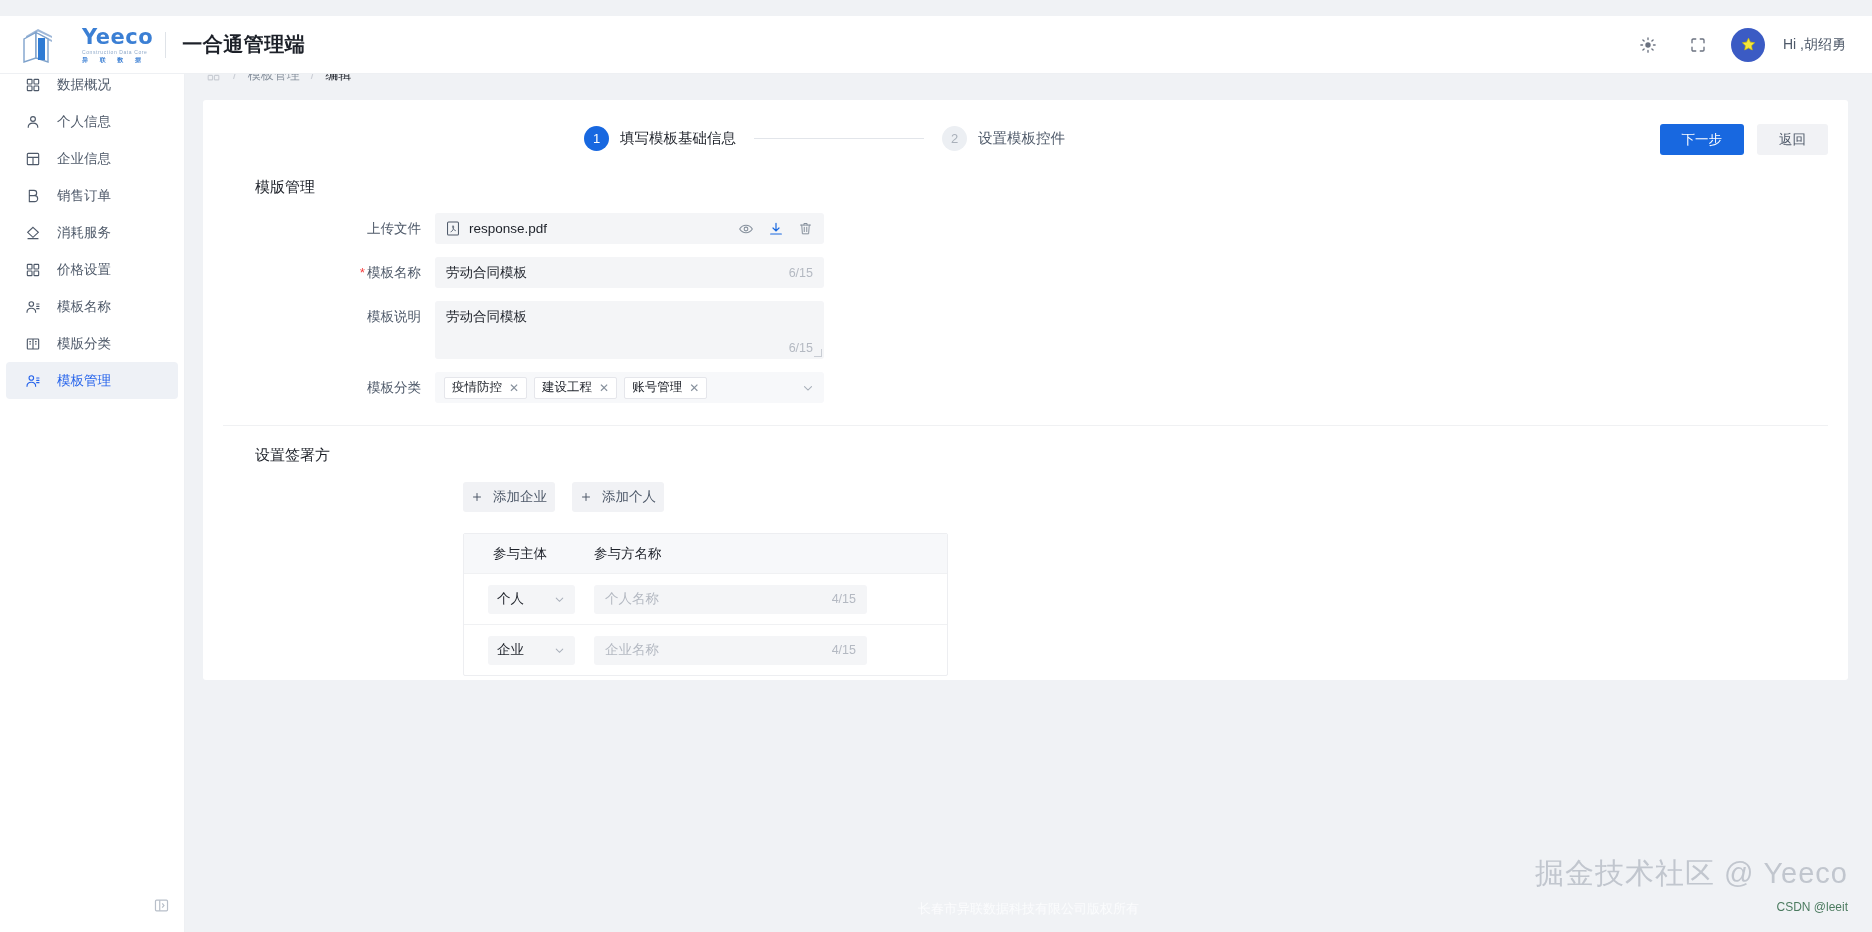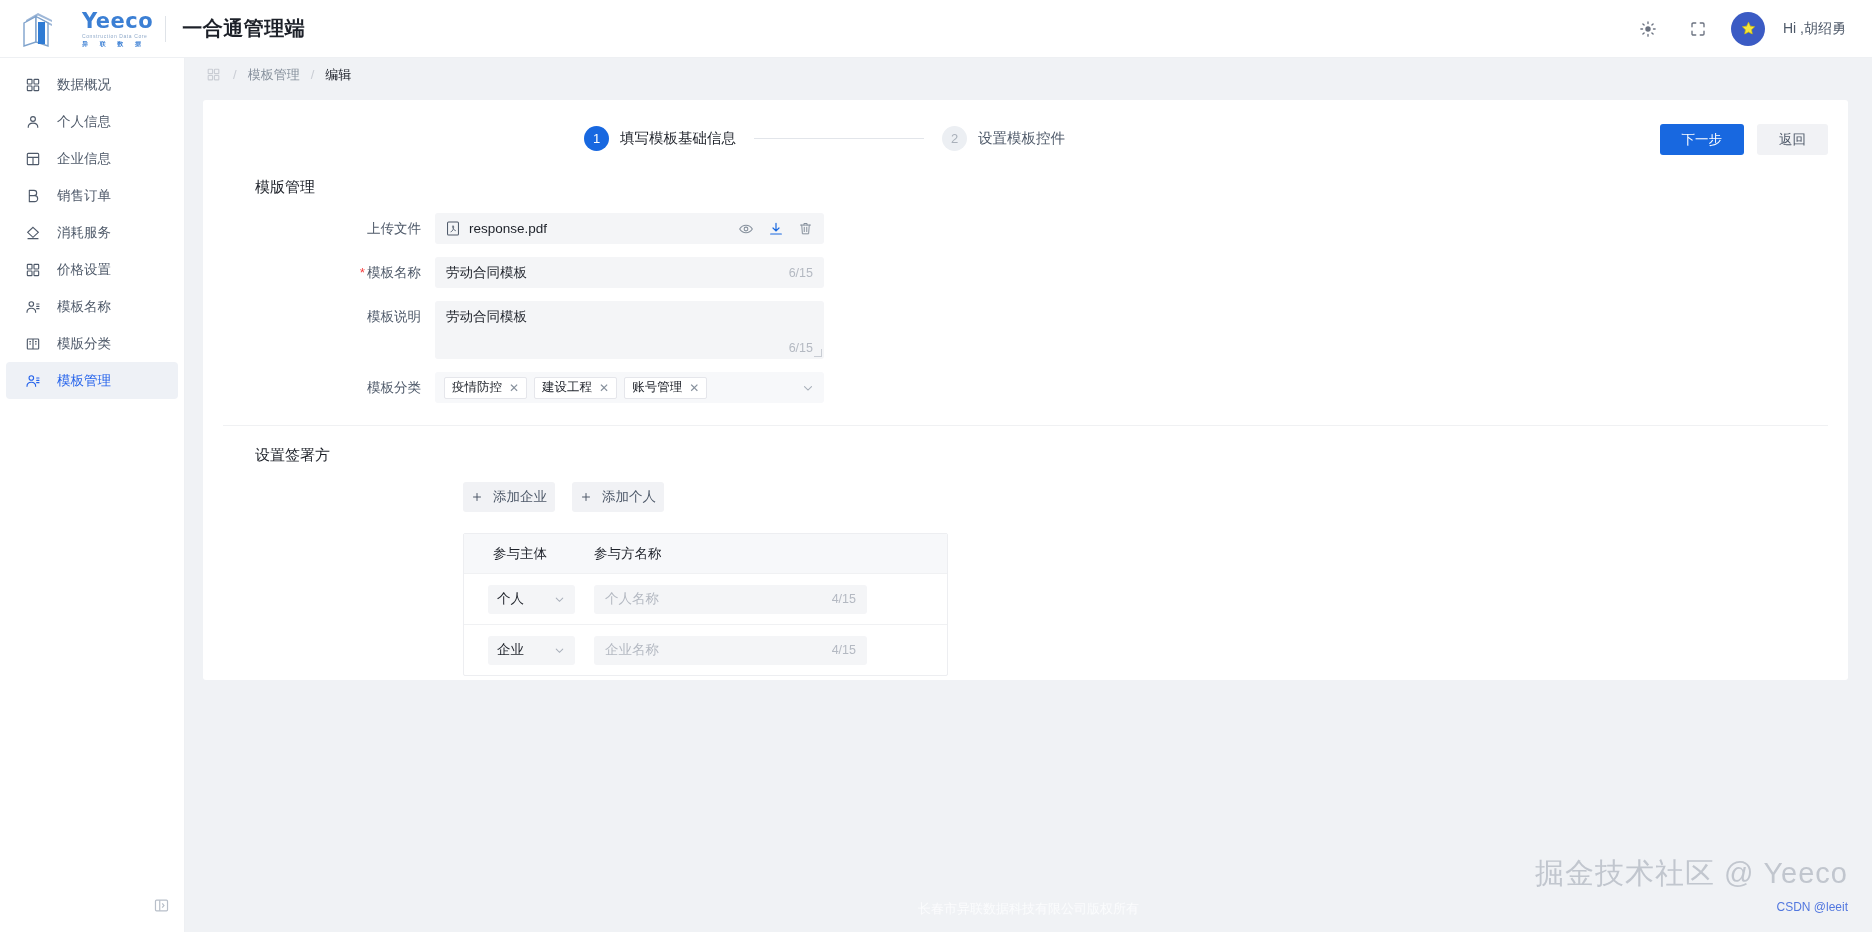--- a/index.html
+++ b/index.html
@@ -6,21 +6,21 @@
   html, body {
     width: 1872px; height: 932px;
     font-family: "Liberation Sans", "DejaVu Sans", sans-serif;
     background: #f0f2f5;
     overflow: hidden;
   }
   .app { position: relative; width: 1872px; height: 932px; background: #f0f2f5; }
 
   
   .header {
-    position: absolute; top: 0; left: 0; width: 1872px; height: 58px;
+    position: absolute; top: 16px; left: 0; width: 1872px; height: 58px;
     background: #ffffff; display: flex; align-items: center;
     border-bottom: 1px solid #eef0f3;
     z-index: 10;
   }
   .brand { display: flex; align-items: center; padding-left: 18px; gap: 10px; }
   .logo-mark { width: 54px; height: 38px; position: relative; }
   .logo-text { display: flex; flex-direction: column; line-height: 1; }
   .logo-word {
     font-size: 21px; font-weight: 700; color: #3b7fd4; letter-spacing: .5px;
     font-family: "DejaVu Sans", sans-serif;
@@ -181,21 +181,21 @@
     display: flex; align-items: center; padding: 0 11px; font-size: 13.5px; color: #b4b9c2;
   }
 
   
   .wm-main {
     position: absolute; right: 24px; bottom: 38px; font-size: 29px;
     color: #9ca3af; opacity: .55; letter-spacing: 1px; white-space: nowrap;
   }
   .wm-sub {
     position: absolute; right: 24px; bottom: 18px; font-size: 12px;
-    color: #1d4ed8; opacity: .75;
+    color: #14532d; opacity: .75;
   }
   .footer-faint {
     position: absolute; left: 50%; transform: translateX(-50%); bottom: 14px;
     font-size: 13px; color: #fbfcfd; white-space: nowrap;
   }
   svg { display: block; }
 </style>
 </head>
 <body>
 

